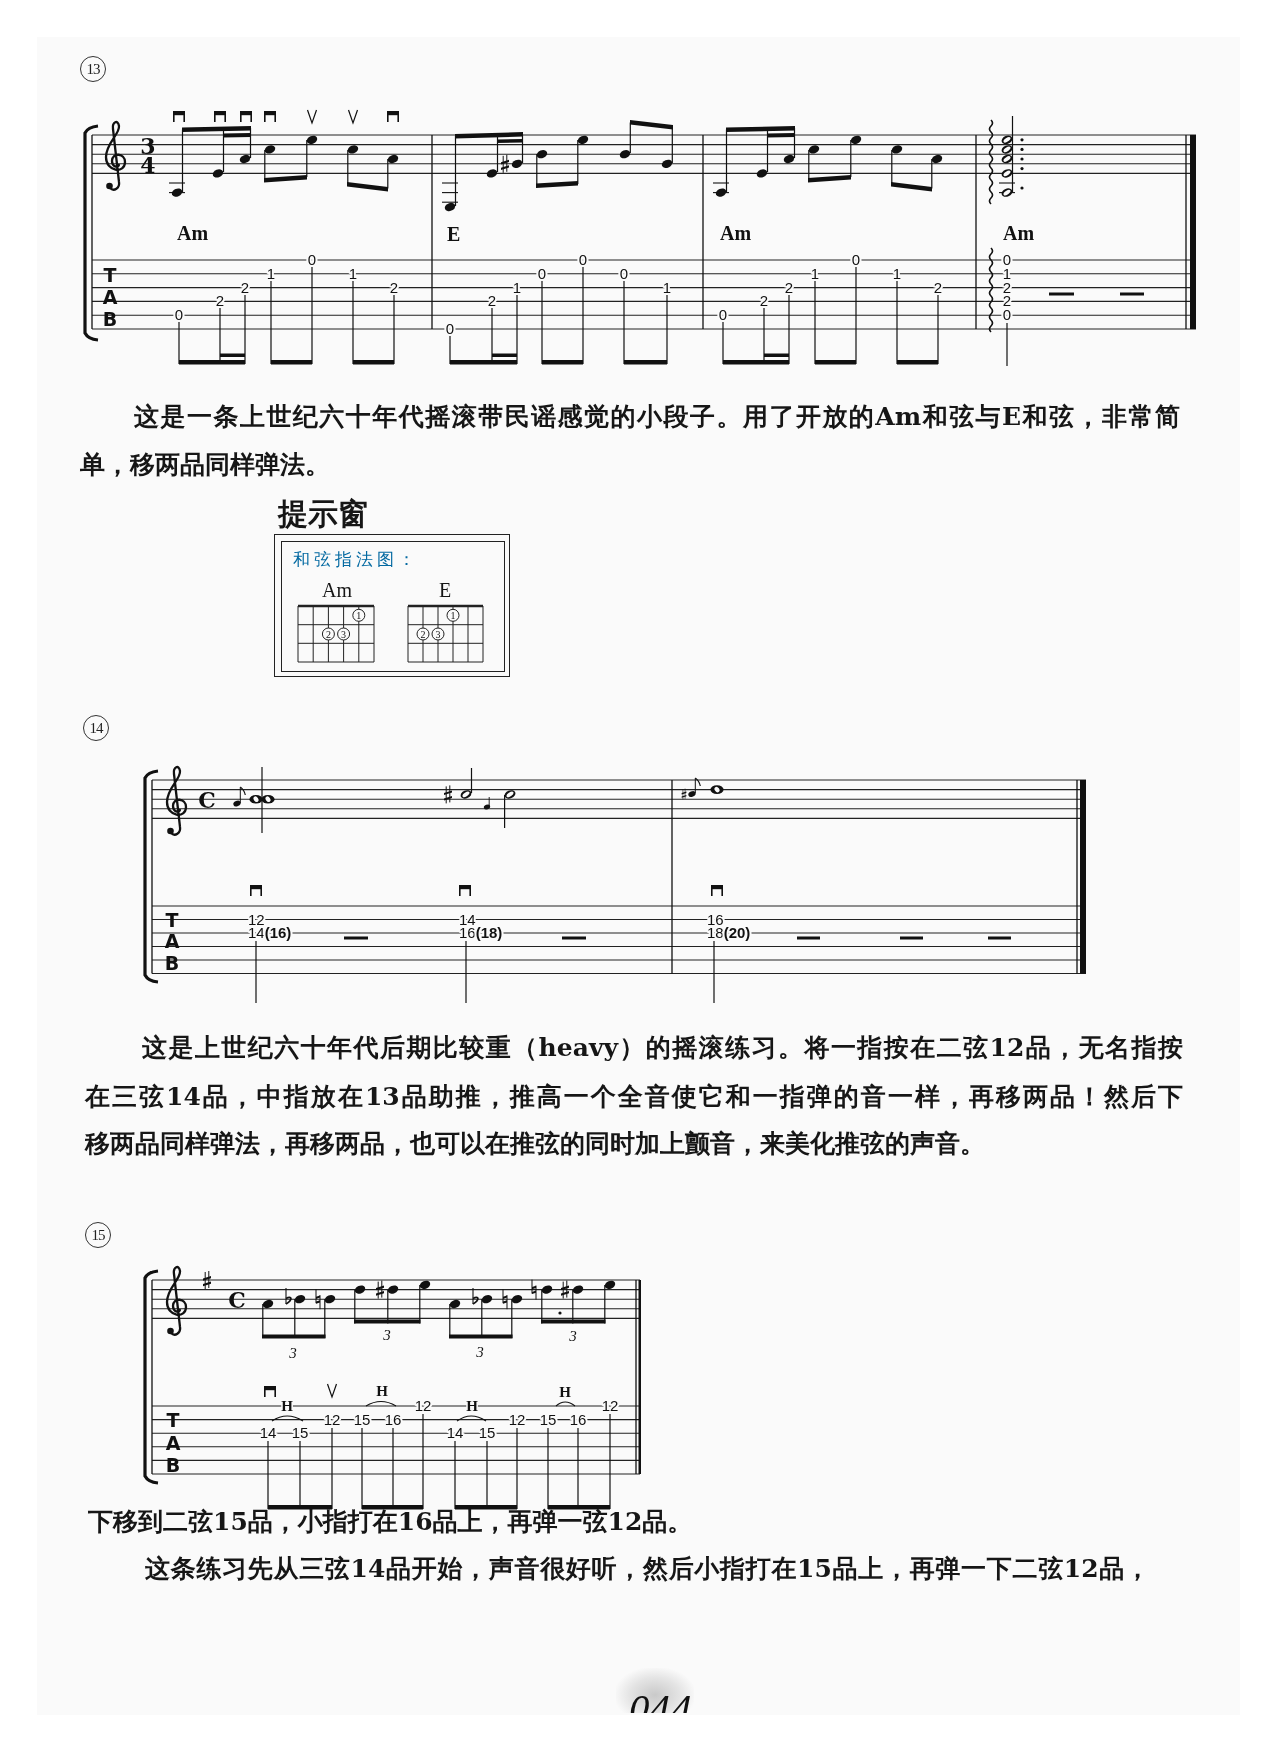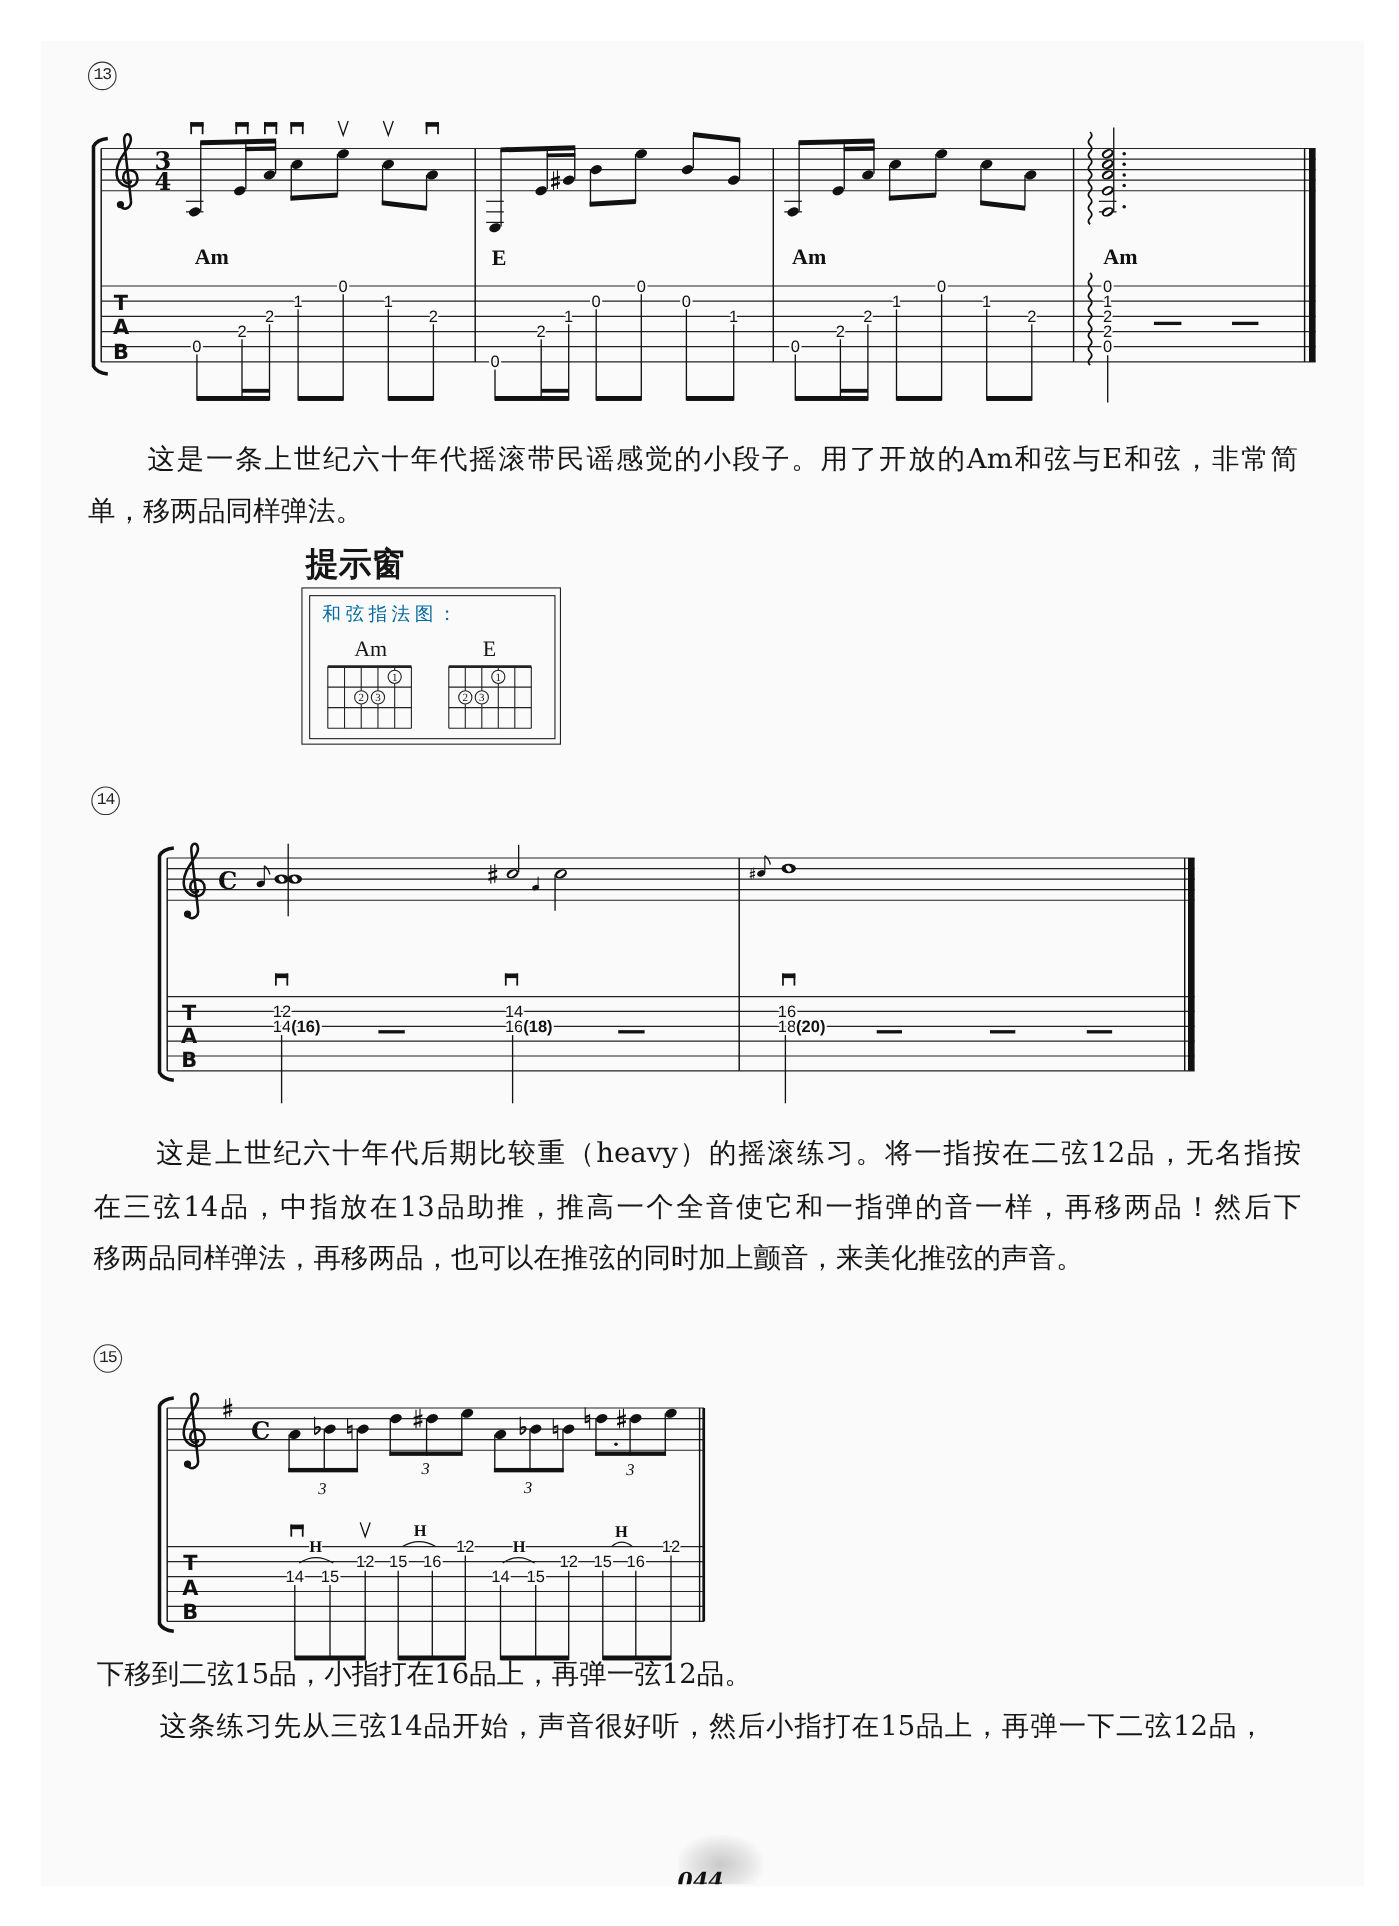--- a/index.html
+++ b/index.html
@@ -1,28 +1,28 @@
 <!DOCTYPE html>
 <html><head>
 <meta charset="utf-8">
 <style>
 html,body{margin:0;padding:0}
 body{width:1272px;height:1751px;position:relative;overflow:hidden;background:#ffffff;font-family:"DejaVu Serif","Liberation Serif",serif;color:#151515}
 .page{position:absolute;left:37px;top:37px;width:1203px;height:1678px;background:#fafafa}
-.num-circle{position:absolute;width:24px;height:24px;border:1.3px solid #333;border-radius:50%;font-family:Liberation Mono, monospace;font-size:15px;line-height:24px;text-align:center;letter-spacing:-1px;color:#222}
+.num-circle{position:absolute;width:24px;height:24px;border:1.3px solid #333;border-radius:50%;font-family:Liberation Serif, serif;font-size:15px;line-height:24px;text-align:center;letter-spacing:-1px;color:#222}
 .sys{position:absolute;left:0;overflow:visible}
-.ln{position:absolute;font-size:25px;line-height:30px;height:30px;font-weight:400;color:#161616}
+.ln{position:absolute;font-size:25px;line-height:30px;height:30px;font-weight:700;color:#161616}
 .ln.j{text-align:justify;text-align-last:justify}
 .hint-title{position:absolute;left:278px;top:499px;font-size:30px;line-height:30px;font-weight:bold;color:#161616}
 .hint-outer{position:absolute;left:274px;top:534px;width:236px;height:143px;box-sizing:border-box;border:1.6px solid #222}
 .hint-inner{position:absolute;left:281px;top:541px;width:224px;height:131px;box-sizing:border-box;border:1.4px solid #222}
 .hint-sub{position:absolute;left:293px;top:548px;font-size:17px;line-height:22px;letter-spacing:4px;color:#0369a1}
 .hint-chord{position:absolute;top:579px;width:60px;text-align:center;font-family:"Liberation Serif",serif;font-size:20px;line-height:22px;color:#161616}
 .pg-wrap{position:absolute;left:616px;top:1668px;width:78px;height:45px;overflow:hidden;background:radial-gradient(ellipse at 50% 60%,#c9c9c9 0%,#e4e4e4 45%,rgba(250,250,250,0) 75%)}
-.pg-num{position:absolute;left:0;top:26px;width:78px;text-align:left;font-family:"DejaVu Serif",serif;font-weight:bold;font-style:italic;font-size:20px;line-height:30px;color:#111}
+.pg-num{position:absolute;left:0;top:26px;width:78px;text-align:right;font-family:"DejaVu Serif",serif;font-weight:normal;font-style:italic;font-size:34px;line-height:30px;color:#111}
 svg text{fill:#111}
 .tn{font-family:"Liberation Sans",sans-serif;font-size:15px;text-anchor:middle;paint-order:stroke;stroke:#fafafa;stroke-width:4px;stroke-linejoin:round}
 .tn.s{text-anchor:start}
 .bend{font-weight:bold}
 .tabl{font-family:"DejaVu Sans",sans-serif;font-weight:bold;font-size:19px;text-anchor:middle}
 .chord{font-family:"Liberation Serif",serif;font-weight:bold;font-size:20px}
 .ts{font-family:"DejaVu Serif",serif;font-weight:bold;font-size:22px;text-anchor:middle}
 .tup{font-family:"Liberation Serif",serif;font-style:italic;font-size:15px;text-anchor:middle}
 .hl{font-family:"Liberation Serif",serif;font-weight:bold;font-size:15px;text-anchor:middle;paint-order:stroke;stroke:#fafafa;stroke-width:3px}
 .fl{font-family:"Liberation Serif",serif;font-size:10px;text-anchor:middle}

